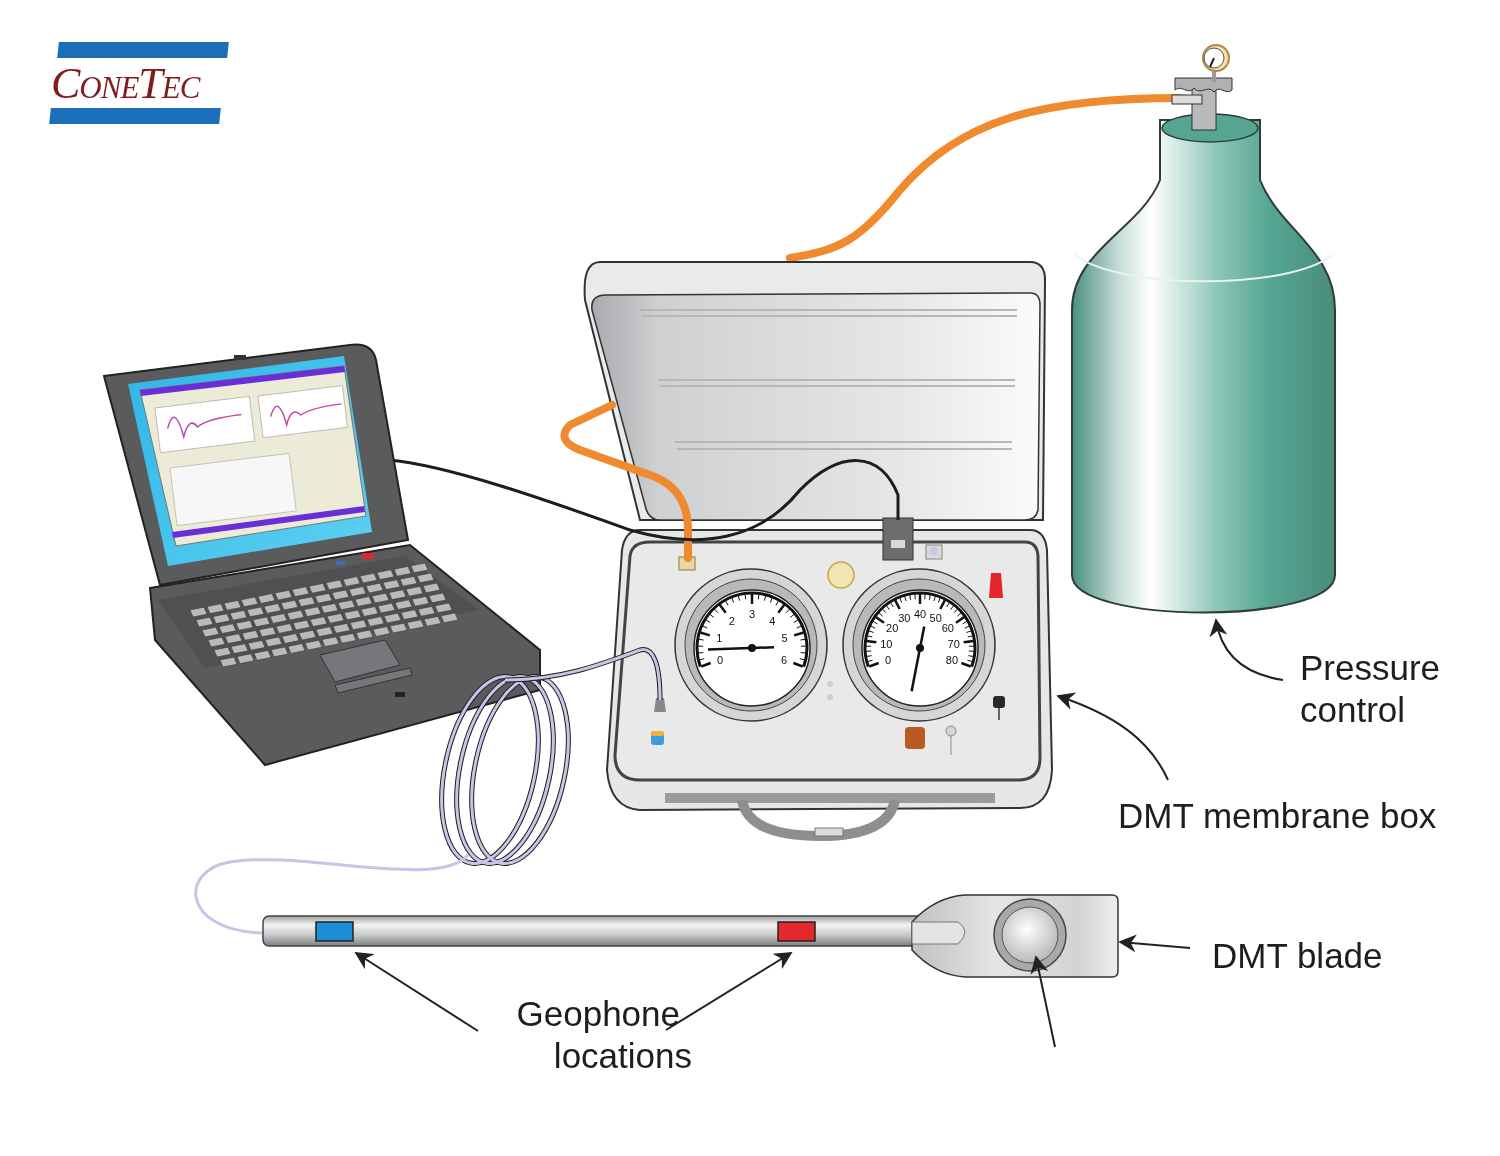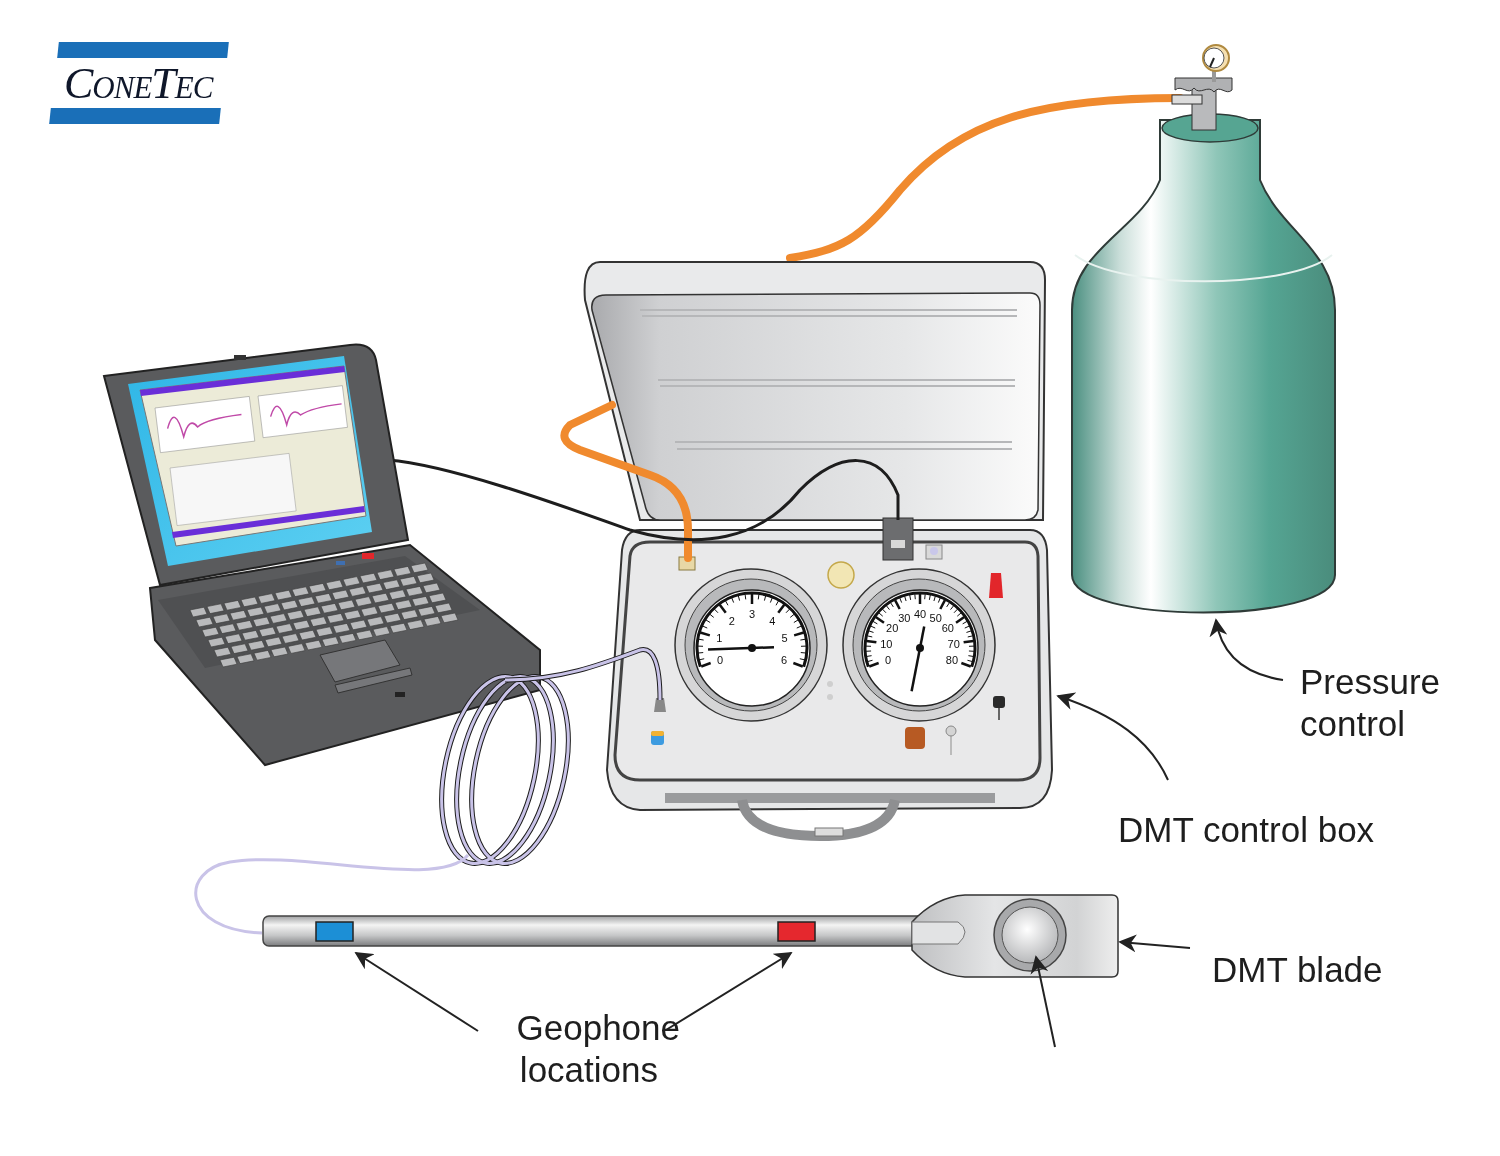--- a/index.html
+++ b/index.html
@@ -1,22 +1,22 @@
 <!DOCTYPE html>
 <html><head>
   <meta charset="utf-8">
   <style>
     html, body { margin: 0; padding: 0; background: #ffffff; }
     body { width: 1500px; height: 1156px; position: relative; overflow: hidden; font-family: "Liberation Sans", sans-serif; }
     #stage { position: absolute; left: 0; top: 0; width: 1500px; height: 1156px; }
     .logo-wrap { position: absolute; left: 46px; top: 40px; width: 184px; height: 86px; }
     .logo-bar-top { position: absolute; left: 12px; top: 2px; width: 170px; height: 16px; background: #1a6fb8; transform: skewX(-6deg); }
     .logo-bar-bot { position: absolute; left: 4px; top: 68px; width: 170px; height: 16px; background: #1a6fb8; transform: skewX(-6deg); }
-    .logo-text { position: absolute; left: 18px; top: 20px; font-family: "Liberation Serif", serif; font-style: italic; font-size: 44px; color: #0f172a; letter-spacing: -1px; font-variant: small-caps; line-height: 48px; text-align: center; }
-    .label { position: absolute; font-family: "Liberation Sans", sans-serif; color: #1e1e1e; font-size: 35px; line-height: 40px; white-space: nowrap; margin-top: 14px; }
+    .logo-text { position: absolute; left: 5px; top: 20px; font-family: "Liberation Serif", serif; font-style: italic; font-size: 44px; color: #7f1d1d; letter-spacing: -1px; font-variant: small-caps; line-height: 48px; text-align: center; }
+    .label { position: absolute; font-family: "Liberation Sans", sans-serif; color: #1e1e1e; font-size: 35px; line-height: 40px; white-space: nowrap; }
     .label.center { text-align: right; }
     svg text { font-family: "Liberation Sans", sans-serif; }
   </style>
 </head>
 <body>
 
 <div id="stage">
 
 <svg width="1500" height="1156" viewBox="0 0 1500 1156" xmlns="http://www.w3.org/2000/svg">
   <defs>
@@ -377,18 +377,18 @@
 
 <div class="logo-wrap">
   <div class="logo-bar-top"></div>
   <div class="logo-text">ConeTec</div>
   <div class="logo-bar-bot"></div>
 </div>
 
 
 <div class="label" style="left:1300px; top:648px;">Pressure</div>
 <div class="label" style="left:1300px; top:690px;">control</div>
-<div class="label" style="left:1118px; top:796px;">DMT control box</div>
+<div class="label" style="left:1118px; top:796px;">DMT membrane box</div>
 <div class="label" style="left:1212px; top:936px;text-align:center;">DMT blade</div>
 <div class="label center" style="left:470px; top:994px; width:210px;">Geophone</div>
-<div class="label center" style="left:448px; top:1036px; width:210px;">locations</div>
+<div class="label center" style="left:482px; top:1036px; width:210px;">locations</div>
 
 </div>
 
 </body></html>

